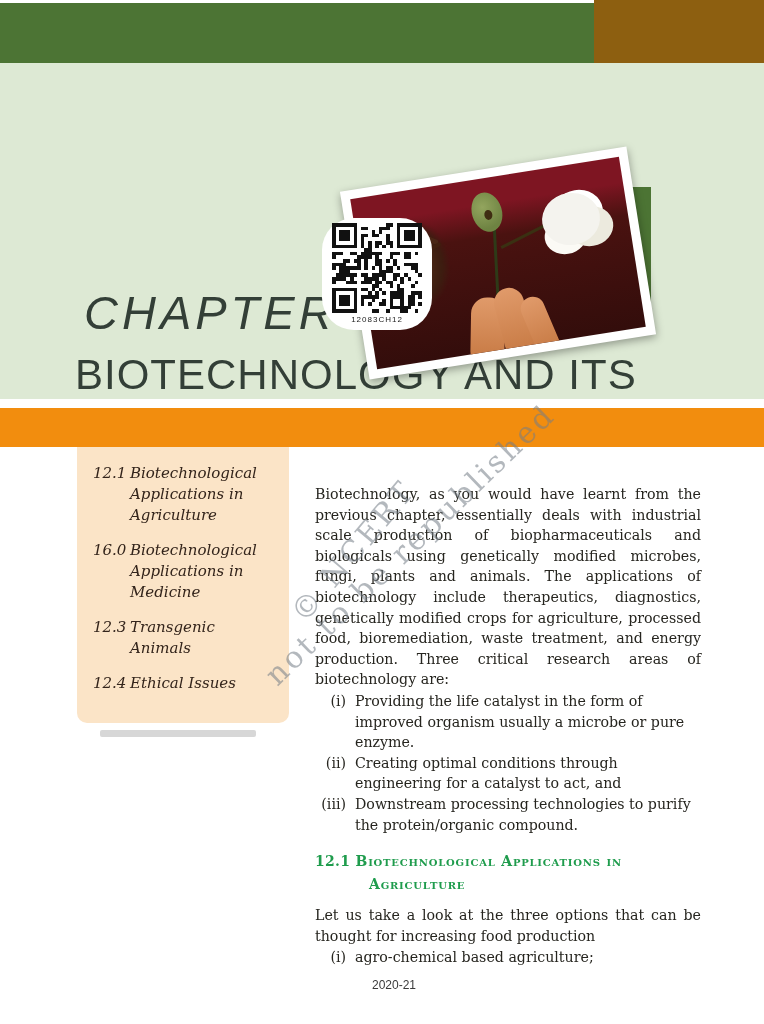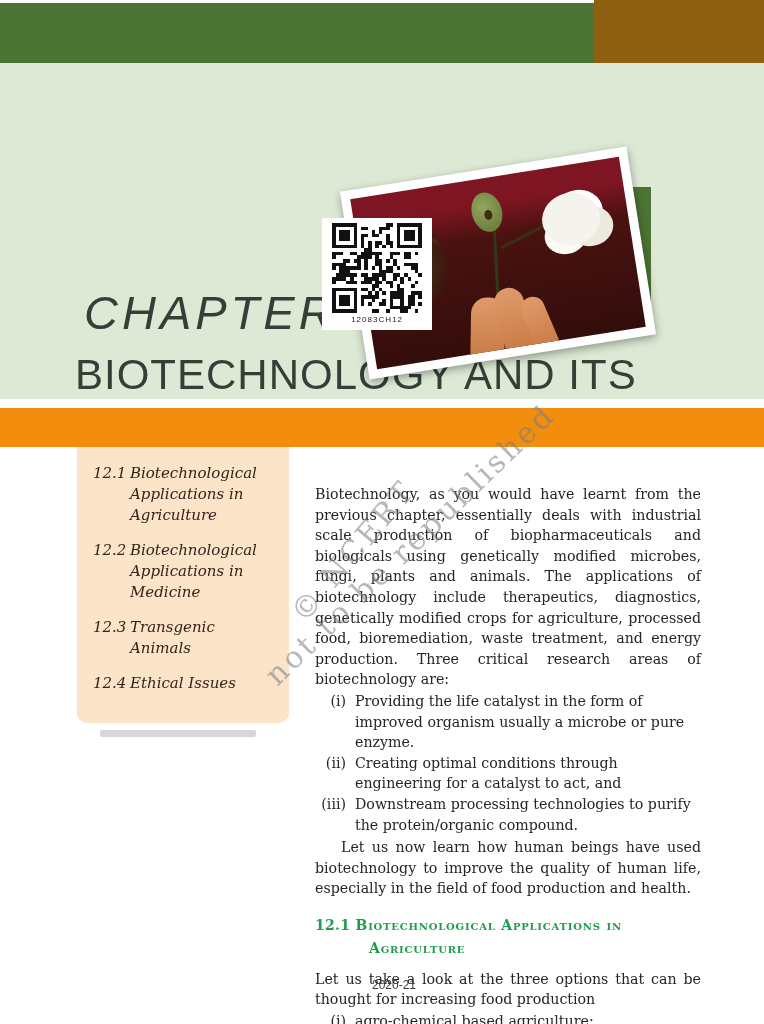--- a/index.html
+++ b/index.html
@@ -22,21 +22,21 @@
     position:absolute;left:84px;top:222px;font-family:"Liberation Sans",sans-serif;
     font-size:47px;letter-spacing:4px;color:var(--title_ink);font-style:italic;
   }
   .big-title{
     position:absolute;left:75px;top:286px;width:600px;font-family:"Liberation Sans",sans-serif;
     font-size:42px;line-height:52px;letter-spacing:1px;color:var(--title_ink);
   }
   
   .qr-card{
     position:absolute;left:322px;top:155px;width:110px;height:112px;background:#fff;
-    display:flex;flex-direction:column;align-items:center;padding-top:5px;z-index:3;
+    display:flex;flex-direction:column;align-items:center;padding-top:5px;z-index:3;border-radius:32px;
   }
   .qr-card svg{width:90px;height:90px;}
   .qr-caption{font-family:"Liberation Sans",sans-serif;font-size:8px;letter-spacing:1px;color:#222;margin-top:2px;}
   
   .photo-square{position:absolute;left:455px;top:124px;width:196px;height:138px;background:var(--header_green);z-index:1;}
   .photo-frame{
     position:absolute;left:353px;top:105px;width:290px;height:190px;background:#fff;
     padding:9px;transform:rotate(-9deg);z-index:2;box-shadow:0 3px 8px rgba(0,0,0,.35);
   }
   .photo-inner{position:relative;width:100%;height:100%;overflow:hidden;
@@ -343,21 +343,21 @@
       <div class="qr-caption">12083CH12</div>
     </div>
   </div>
 
   <div class="band-orange"></div>
 
   <div class="sidebar">
     <div class="toc">
       <span>12.1</span>
       <span>Biotechnological Applications in Agriculture</span>
-      <span>12.2</span>
+      <span>16.0</span>
       <span>Biotechnological Applications in Medicine</span>
       <span>12.3</span>
       <span>Transgenic Animals</span>
       <span>12.4</span>
       <span>Ethical Issues</span>
     </div>
   </div>
   <div class="sidebar-shadow"></div>
 
   <div class="content">
@@ -371,21 +371,20 @@
       <div class="row">
         <span class="marker">(ii)</span>
         <span class="txt">Creating optimal conditions through engineering for a catalyst to act, and</span>
       </div>
       <div class="row">
         <span class="marker">(iii)</span>
         <span class="txt">Downstream processing technologies to purify the protein/organic compound.</span>
       </div>
     </div>
 
-    <p class="indent">Let us now learn how human beings have used biotechnology to improve the quality of human life, especially in the field of food production and health.</p>
 
     <h2 class="section-heading"><span class="sec-num">12.1</span>&nbsp;<span class="sec-title">Biotechnological Applications in Agriculture</span></h2>
 
     <p class="para3">Let us take a look at the three options that can be thought for increasing food production</p>
 
     <div class="rlist">
       <div class="row">
         <span class="marker">(i)</span>
         <span class="txt">agro-chemical based agriculture;</span>
       </div>

